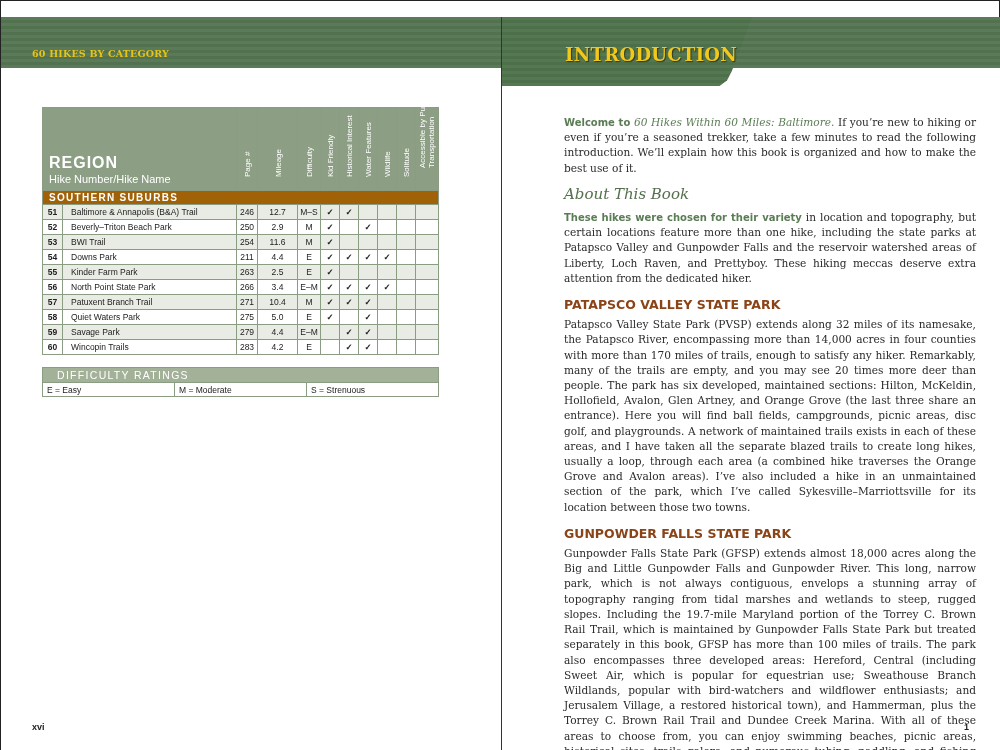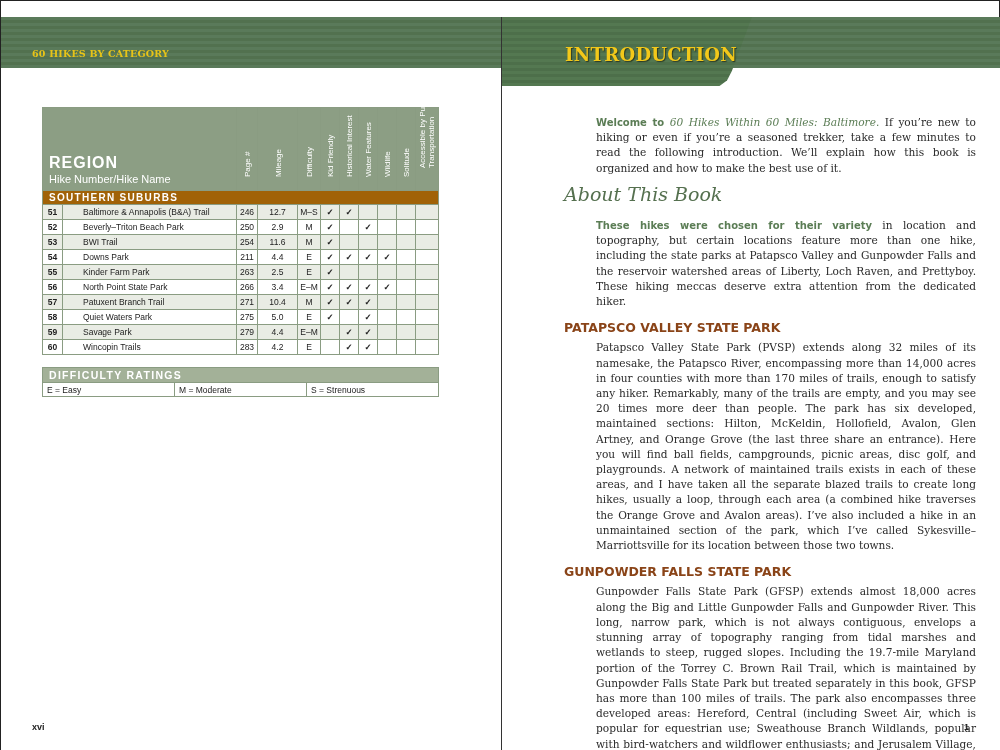--- a/index.html
+++ b/index.html
@@ -54,42 +54,42 @@
     white-space: nowrap; font-size: 8px; line-height: 9px; color: #fff; text-align: left;
   }
   .region-row td {
     background: #a16207; color: #fff; font-weight: bold; font-size: 10px;
     letter-spacing: 1.3px; padding: 1px 6px; height: 14px;
   }
   .data-row td { font-size: 8.5px; color: #222; height: 15px; text-align: center; padding: 0; }
   .data-row:nth-child(odd) td { background: #e9ece4; }
   .data-row:nth-child(even) td { background: #ffffff; }
   .data-row td.num { width: 20px; font-weight: bold; }
-  .data-row td.name { text-align: left; padding-left: 20px; width: 174px; }
+  .data-row td.name { text-align: left; padding-left: 8px; width: 174px; }
   .chk { font-size: 11px; line-height: 10px; font-weight: bold; }
 
   .diff-table {
     position: absolute; left: 41px; top: 350px; width: 397px;
     border: 1px solid #8a9c82; border-collapse: collapse;
     font-family: "Liberation Sans", sans-serif;
   }
   .diff-table td { border: 1px solid #8a9c82; }
-  .diff-hdr td { background: #a3b198; color: #fff; font-weight: bold; font-size: 10.5px; letter-spacing: 1.3px; padding: 1px 6px; height: 15px; }
+  .diff-hdr td { background: #a3b198; color: #fff; font-weight: normal; font-size: 10.5px; letter-spacing: 1.3px; padding: 1px 14px; height: 15px; }
   .diff-row td { font-size: 8.5px; color: #222; padding: 1px 4px; height: 14px; background: #fff; }
 
   .folio { position: absolute; top: 705px; font-family: "Liberation Sans", sans-serif; font-weight: bold; font-size: 9px; color: #222; }
   .folio.left { left: 31px; }
   .folio.right { right: 32px; }
 
   
   .body { position: absolute; left: 62px; top: 98px; width: 412px; font-family: "DejaVu Serif", serif; font-size: 10.6px; line-height: 15.2px; color: #2a2a2a; text-align: justify; }
-  .body p { margin-bottom: 11px; margin-left: 32px; }
+  .body p { margin-bottom: 11px; }
   .lead { font-family: "DejaVu Sans", sans-serif; font-weight: bold; color: #5b7d55; font-size: 10px; }
   .lead-italic { font-style: italic; font-family: "DejaVu Serif", serif; font-weight: normal; color: #5b7d55; }
-  .h2 { font-family: "DejaVu Serif", serif; font-style: italic; font-size: 19px; color: #55704f; margin: 4px 0 16px 0; }
+  .h2 { font-family: "DejaVu Serif", serif; font-style: italic; font-size: 15px; color: #55704f; margin: 4px 0 8px 0; }
   .h3 { font-family: "DejaVu Sans", sans-serif; font-weight: bold; font-size: 12.5px; color: #8a4418; margin: 6px 0 5px 0; }
 </style>
 </head>
 <body>
 
 <div class="spread">
 
   <div class="page left">
     <div class="band"></div>
     <div class="running-head">60 HIKES BY CATEGORY</div>

